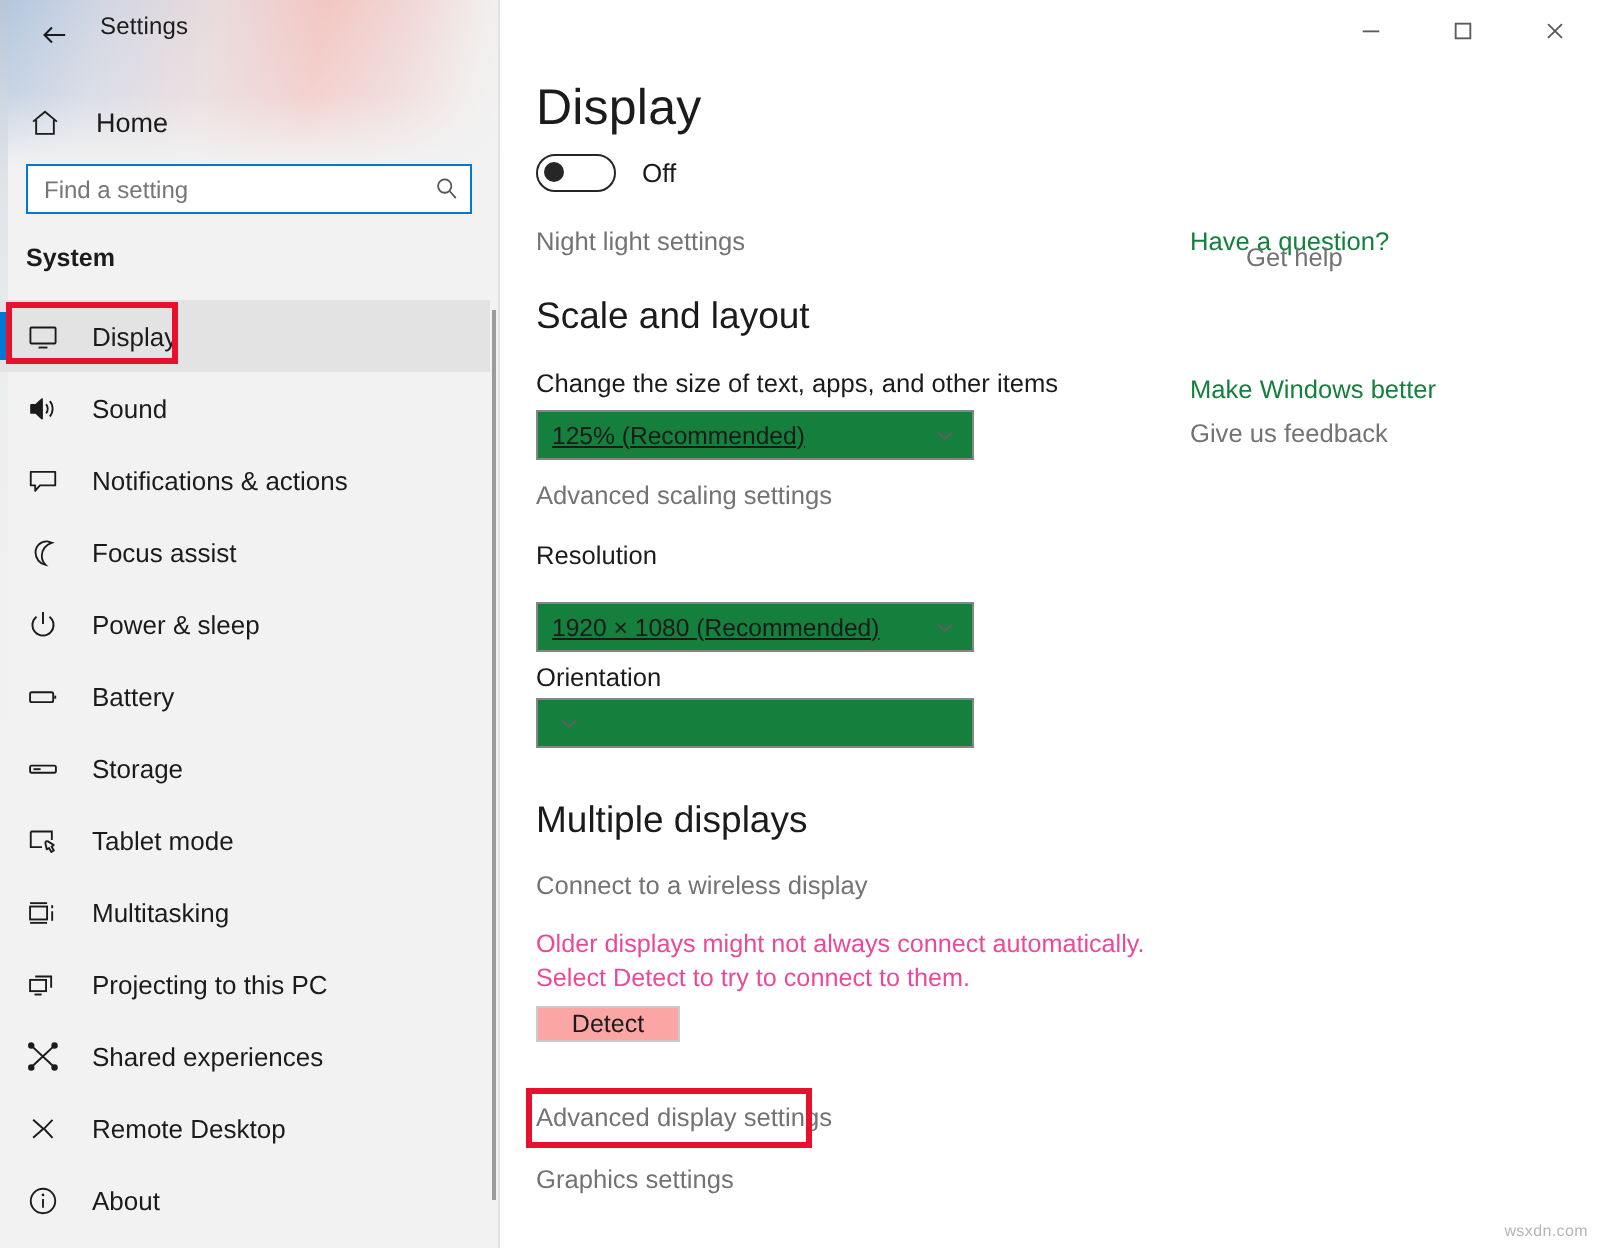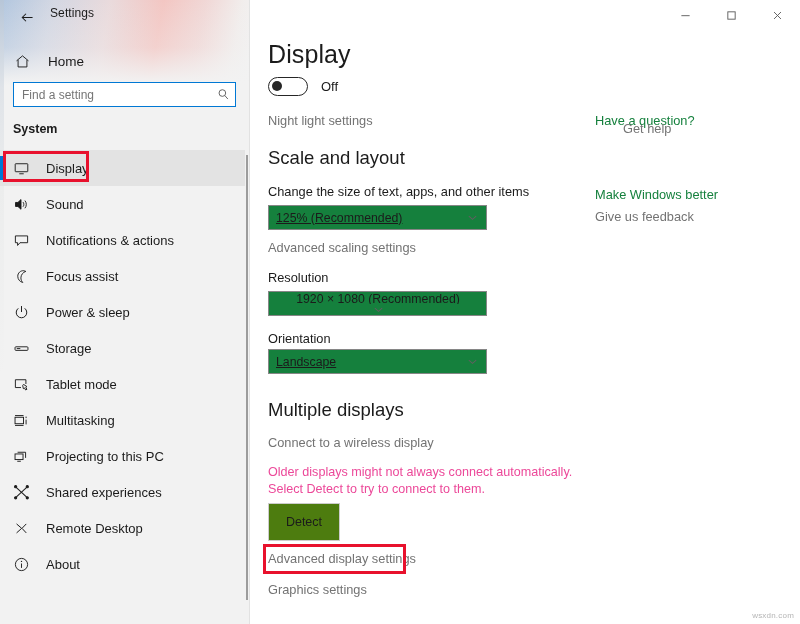--- a/index.html
+++ b/index.html
@@ -275,21 +275,21 @@
     width: 219px; height: 25px;
     border: 1px solid #868686;
     background: #15803d;
     box-sizing: border-box;
     display: flex;
     align-items: center;
     padding: 0 6px 0 7px;
     text-decoration: underline;
   }
   #combo-scale { top: 205px; }
-  #combo-res   { top: 291px; flex-direction: column; }
+  #combo-res   { top: 301px; }
   #combo-orient{ top: 349px; }
   .combo-value {
     flex: 1;
     font-size: 12.3px;
     color: #1b1b1b;
     white-space: nowrap;
     overflow: hidden;
   }
   .combo-chev {
     width: 16px;
@@ -306,22 +306,22 @@
     left: 18px; top: 464px;
     width: 330px;
     font-size: 12.6px;
     line-height: 17px;
     color: #ec4899;
   }
 
   #detect-btn {
     position: absolute;
     left: 18px; top: 503px;
-    width: 72px; height: 38px;
-    background: #4d7c0f;
+    width: 72px; height: 18px;
+    background: #fca5a5;
     border: 1px solid #cccccc;
     box-sizing: border-box;
     display: flex; align-items: center; justify-content: center;
     font-family: "Liberation Sans", sans-serif;
     font-size: 12.5px;
     color: #1b1b1b;
   }
 
   #link-advdisplay {
     position: absolute;
@@ -435,20 +435,29 @@
       <div class="nav-item">
         <span class="nav-ico">
           <svg width="17" height="17" viewBox="0 0 20 20" fill="none" stroke="#1b1b1b" stroke-width="1.15">
             <path d="M6.2 5.1 A6.2 6.2 0 1 0 13.8 5.1"></path>
             <path d="M10 2.4 V9.4"></path>
           </svg>
         </span>
         <span class="nav-label">Power &amp; sleep</span>
       </div>
 
+      <div class="nav-item">
+        <span class="nav-ico">
+          <svg width="17" height="17" viewBox="0 0 20 20" fill="none" stroke="#1b1b1b" stroke-width="1.1">
+            <rect x="2.4" y="7.2" width="13.6" height="5.8" rx="1"></rect>
+            <path d="M17.2 9.2 V11"></path>
+          </svg>
+        </span>
+        <span class="nav-label">Battery</span>
+      </div>
 
       <div class="nav-item">
         <span class="nav-ico">
           <svg width="17" height="17" viewBox="0 0 20 20" fill="none" stroke="#1b1b1b" stroke-width="1.1">
             <rect x="2.4" y="8" width="15.2" height="4.2" rx="1"></rect>
             <path d="M4.4 10.1 H8.6"></path>
           </svg>
         </span>
         <span class="nav-label">Storage</span>
       </div>
@@ -560,21 +569,20 @@
       <span class="combo-value">1920 × 1080 (Recommended)</span>
       <span class="combo-chev">
         <svg width="11" height="11" viewBox="0 0 12 12" fill="none" stroke="#5f5f5f" stroke-width="1.1">
           <path d="M2 4.4 L6 8 L10 4.4"></path>
         </svg>
       </span>
     </div>
 
     <div class="field-label" id="lbl-orient">Orientation</div>
     <div class="combo" id="combo-orient">
-      <span class="combo-value">Landscape</span>
       <span class="combo-chev">
         <svg width="11" height="11" viewBox="0 0 12 12" fill="none" stroke="#5f5f5f" stroke-width="1.1">
           <path d="M2 4.4 L6 8 L10 4.4"></path>
         </svg>
       </span>
     </div>
 
     <div class="h2" id="h2-multi">Multiple displays</div>
 
     <span class="link" id="link-wireless">Connect to a wireless display</span>

